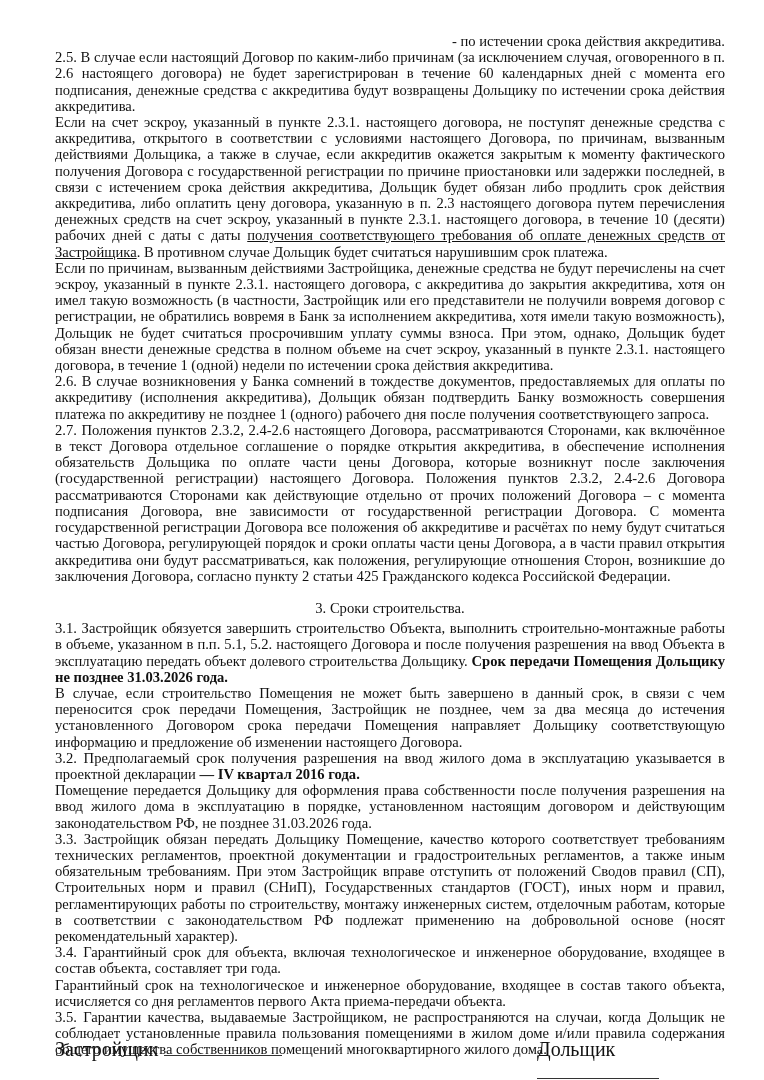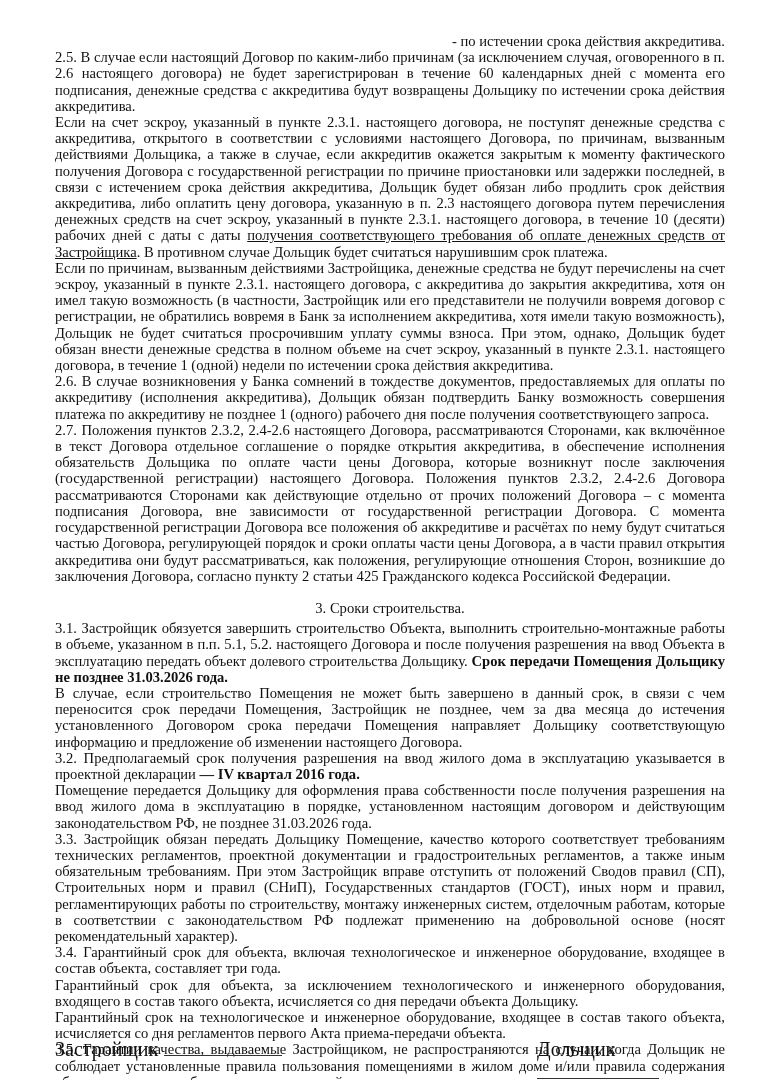--- a/index.html
+++ b/index.html
@@ -37,21 +37,20 @@
   <p class="p">2.7. Положения пунктов 2.3.2, 2.4-2.6 настоящего Договора, рассматриваются Сторонами, как включённое в текст Договора отдельное соглашение о порядке открытия аккредитива, в обеспечение исполнения обязательств Дольщика по оплате части цены Договора, которые возникнут после заключения (государственной регистрации) настоящего Договора. Положения пунктов 2.3.2, 2.4-2.6 Договора рассматриваются Сторонами как действующие отдельно от прочих положений Договора – с момента подписания Договора, вне зависимости от государственной регистрации Договора. С момента государственной регистрации Договора все положения об аккредитиве и расчётах по нему будут считаться частью Договора, регулирующей порядок и сроки оплаты части цены Договора, а в части правил открытия аккредитива они будут рассматриваться, как положения, регулирующие отношения Сторон, возникшие до заключения Договора, согласно пункту 2 статьи 425 Гражданского кодекса Российской Федерации.</p>
 
   <p class="heading">3. Сроки строительства.</p>
 
   <p class="p"><span>3.1. Застройщик обязуется завершить строительство Объекта, выполнить строительно-монтажные работы в объеме, указанном в п.п. 5.1, 5.2. настоящего Договора и после получения разрешения на ввод Объекта в эксплуатацию передать объект долевого строительства Дольщику. </span><span class="b">Срок передачи Помещения Дольщику не позднее 31.03.2026 года.</span></p>
   <p class="p">В случае, если строительство Помещения не может быть завершено в данный срок, в связи с чем переносится срок передачи Помещения, Застройщик не позднее, чем за два месяца до истечения установленного Договором срока передачи Помещения направляет Дольщику соответствующую информацию и предложение об изменении настоящего Договора.</p>
   <p class="p"><span>3.2. Предполагаемый срок получения разрешения на ввод жилого дома в эксплуатацию указывается в проектной декларации </span><span class="b">— IV квартал 2016 года.</span></p>
   <p class="p">Помещение передается Дольщику для оформления права собственности после получения разрешения на ввод жилого дома в эксплуатацию в порядке, установленном настоящим договором и действующим законодательством РФ, не позднее 31.03.2026 года.</p>
   <p class="p">3.3. Застройщик обязан передать Дольщику Помещение, качество которого соответствует требованиям технических регламентов, проектной документации и градостроительных регламентов, а также иным обязательным требованиям. При этом Застройщик вправе отступить от положений Сводов правил (СП), Строительных норм и правил (СНиП), Государственных стандартов (ГОСТ), иных норм и правил, регламентирующих работы по строительству, монтажу инженерных систем, отделочным работам, которые в соответствии с законодательством РФ подлежат применению на добровольной основе (носят рекомендательный характер).</p>
   <p class="p">3.4. Гарантийный срок для объекта, включая технологическое и инженерное оборудование, входящее в состав объекта, составляет три года.</p>
-  <p class="p">Гарантийный срок для объекта, за исключением технологического и инженерного оборудования, входящего в состав такого объекта, исчисляется со дня передачи объекта Дольщику.</p>
   <p class="p">Гарантийный срок на технологическое и инженерное оборудование, входящее в состав такого объекта, исчисляется со дня регламентов первого Акта приема-передачи объекта.</p>
   <p class="p">3.5. Гарантии качества, выдаваемые Застройщиком, не распространяются на случаи, когда Дольщик не соблюдает установленные правила пользования помещениями в жилом доме и/или правила содержания общего имущества собственников помещений многоквартирного жилого дома.</p>
 
 </div>
 
 <div class="sig">
   <span class="left"><span>Застройщик</span><span class="line l1"></span></span>
   <span class="right"><span>Дольщик</span><span class="line l2"></span></span>
 </div>
 

